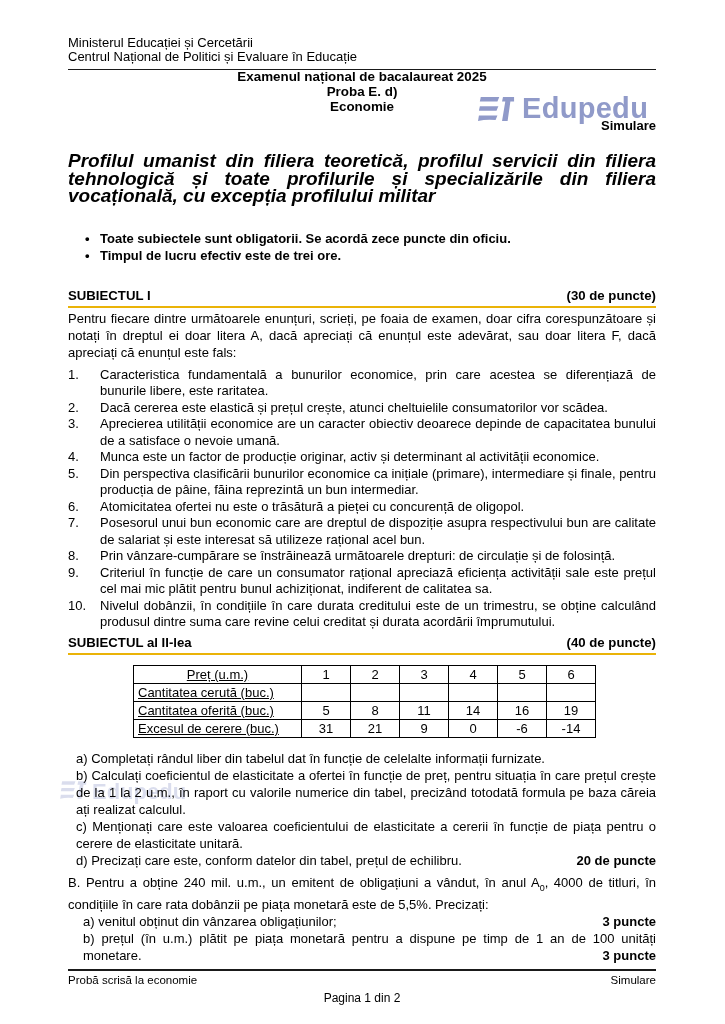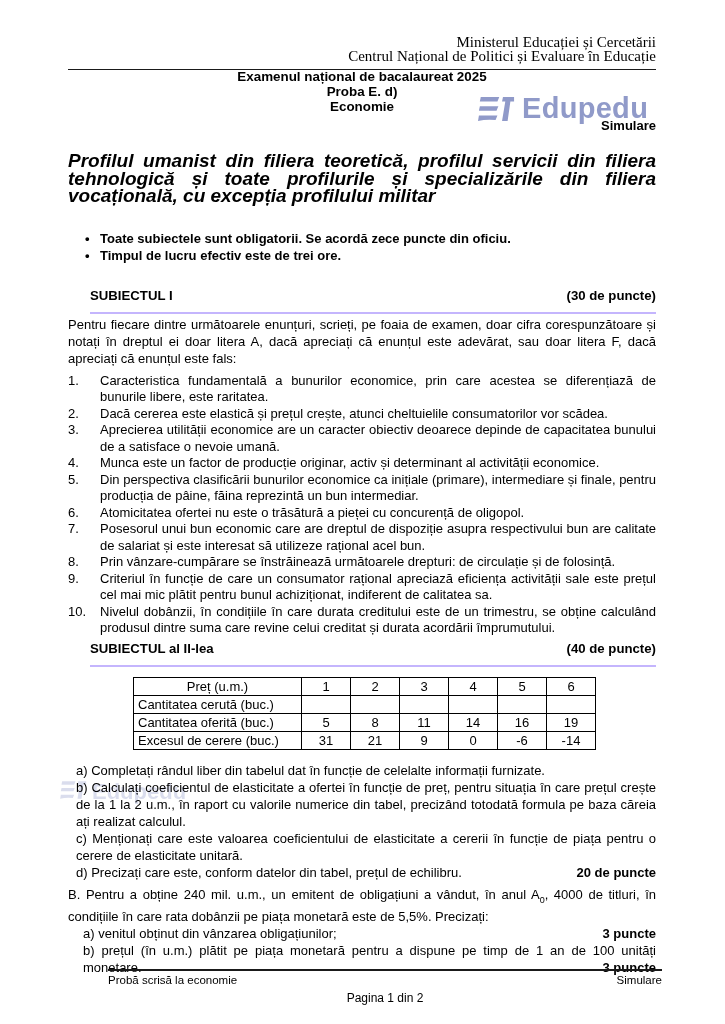--- a/index.html
+++ b/index.html
@@ -8,70 +8,70 @@
     position:relative;
     width:725px; height:1024px;
     margin:0 auto;
     background:#ffffff;
     font-family:"Liberation Sans","DejaVu Sans",sans-serif;
     color:#000;
     overflow:hidden;
   }
   .content { position:relative; z-index:1; padding:36px 69px 0 68px; font-size:13px; line-height:17px; }
 
-  .doc-header { text-align:right; font-size:15px; line-height:13.5px;font-family:Liberation Serif, serif; }
+  .doc-header { text-align:left; font-size:13px; line-height:13.5px; }
   .header-rule { border-top:1.7px solid #1a1a1a; margin-top:6px; }
 
   .title-block { margin-top:0; text-align:center; font-weight:bold; font-size:13.4px; line-height:14.8px; }
   .session-label { text-align:right; font-weight:bold; font-size:13px; margin-top:3px; }
 
   .logo { position:absolute; left:478px; top:92px; display:flex; align-items:center; gap:7px; color:#909ac9; z-index:1; }
   .logo .mark svg { display:block; }
   .logo .word { font-size:29px; font-weight:bold; letter-spacing:0.3px; }
 
   .profile-note { margin-top:18px; font-weight:bold; font-style:italic; font-size:19px; line-height:17.5px; text-align:justify; }
 
   .bullets { margin-top:25px; font-weight:bold; padding-left:17px; }
   .bullet-item { display:flex; line-height:17.5px; }
   .bullet-item .dot { width:15px; flex:none; }
 
   .section-head { display:flex; justify-content:space-between; font-weight:bold; font-size:13.2px;
-                  border-bottom:2px solid #c4b5fd; padding-bottom:8px;margin-left:22px; }
+                  border-bottom:2px solid #eab308; padding-bottom:2px; }
   .head1 { margin-top:22px; }
   .head2 { margin-top:3px; }
 
   .j { text-align:justify; }
   .s1-intro { margin-top:2px; }
 
   .items { margin-top:6px; }
   .item { display:flex; line-height:16.5px; }
   .item .num { width:32px; flex:none; }
   .item .txt { flex:1; text-align:justify; }
 
   .part-a-intro { margin-top:2px; }
 
   table.dtable { border-collapse:collapse; margin:10px 0 0 65px; border:1.6px solid #000; }
   table.dtable td { border:1.4px solid #000; height:18px; font-size:13px; padding:0 4px; }
-  td.c0 { width:168px; }
+  td.c0 { width:168px;text-decoration:underline; }
   td.val { width:49px; text-align:center; }
   tr.r0 td.c0 { text-align:center; }
   tr:not(.r0) td.c0 { text-align:left; }
 
   .tasks { margin-top:12px; margin-left:8px; }
   .task { text-align:justify; line-height:17px; }
   .task-flex { display:flex; justify-content:space-between; line-height:17px; }
   .pts { font-weight:bold; white-space:nowrap; }
 
   .partB { margin-top:5px; }
   .partB .intro { text-align:justify; }
   .partB sub { font-size:9px; }
   .pb-task { display:flex; justify-content:space-between; margin-left:15px; line-height:17px; }
   .pb-line-j { margin-left:15px; text-align:justify; text-align-last:justify; line-height:17px; }
 
-  .footer { position:absolute; z-index:1; left:68px; right:63px; bottom:19px; font-size:11.5px;margin-left:40px; }
+  .footer { position:absolute; z-index:1; left:68px; right:69px; bottom:19px; font-size:11.5px; }
   .footer-rule { border-top:2px solid #1a1a1a; margin-bottom:2px; }
   .footer-row { display:flex; justify-content:space-between; line-height:14px; }
   .footer-center { text-align:center; line-height:14px; margin-top:4px; font-size:12px; }
 
   .watermark { position:absolute; z-index:0; left:60px; top:779px; display:flex; align-items:center; gap:5px;
                color:#909ac9; opacity:0.33; }
   .watermark .word { font-size:22px; font-weight:bold; }
 </style>
 </head>
 <body>

